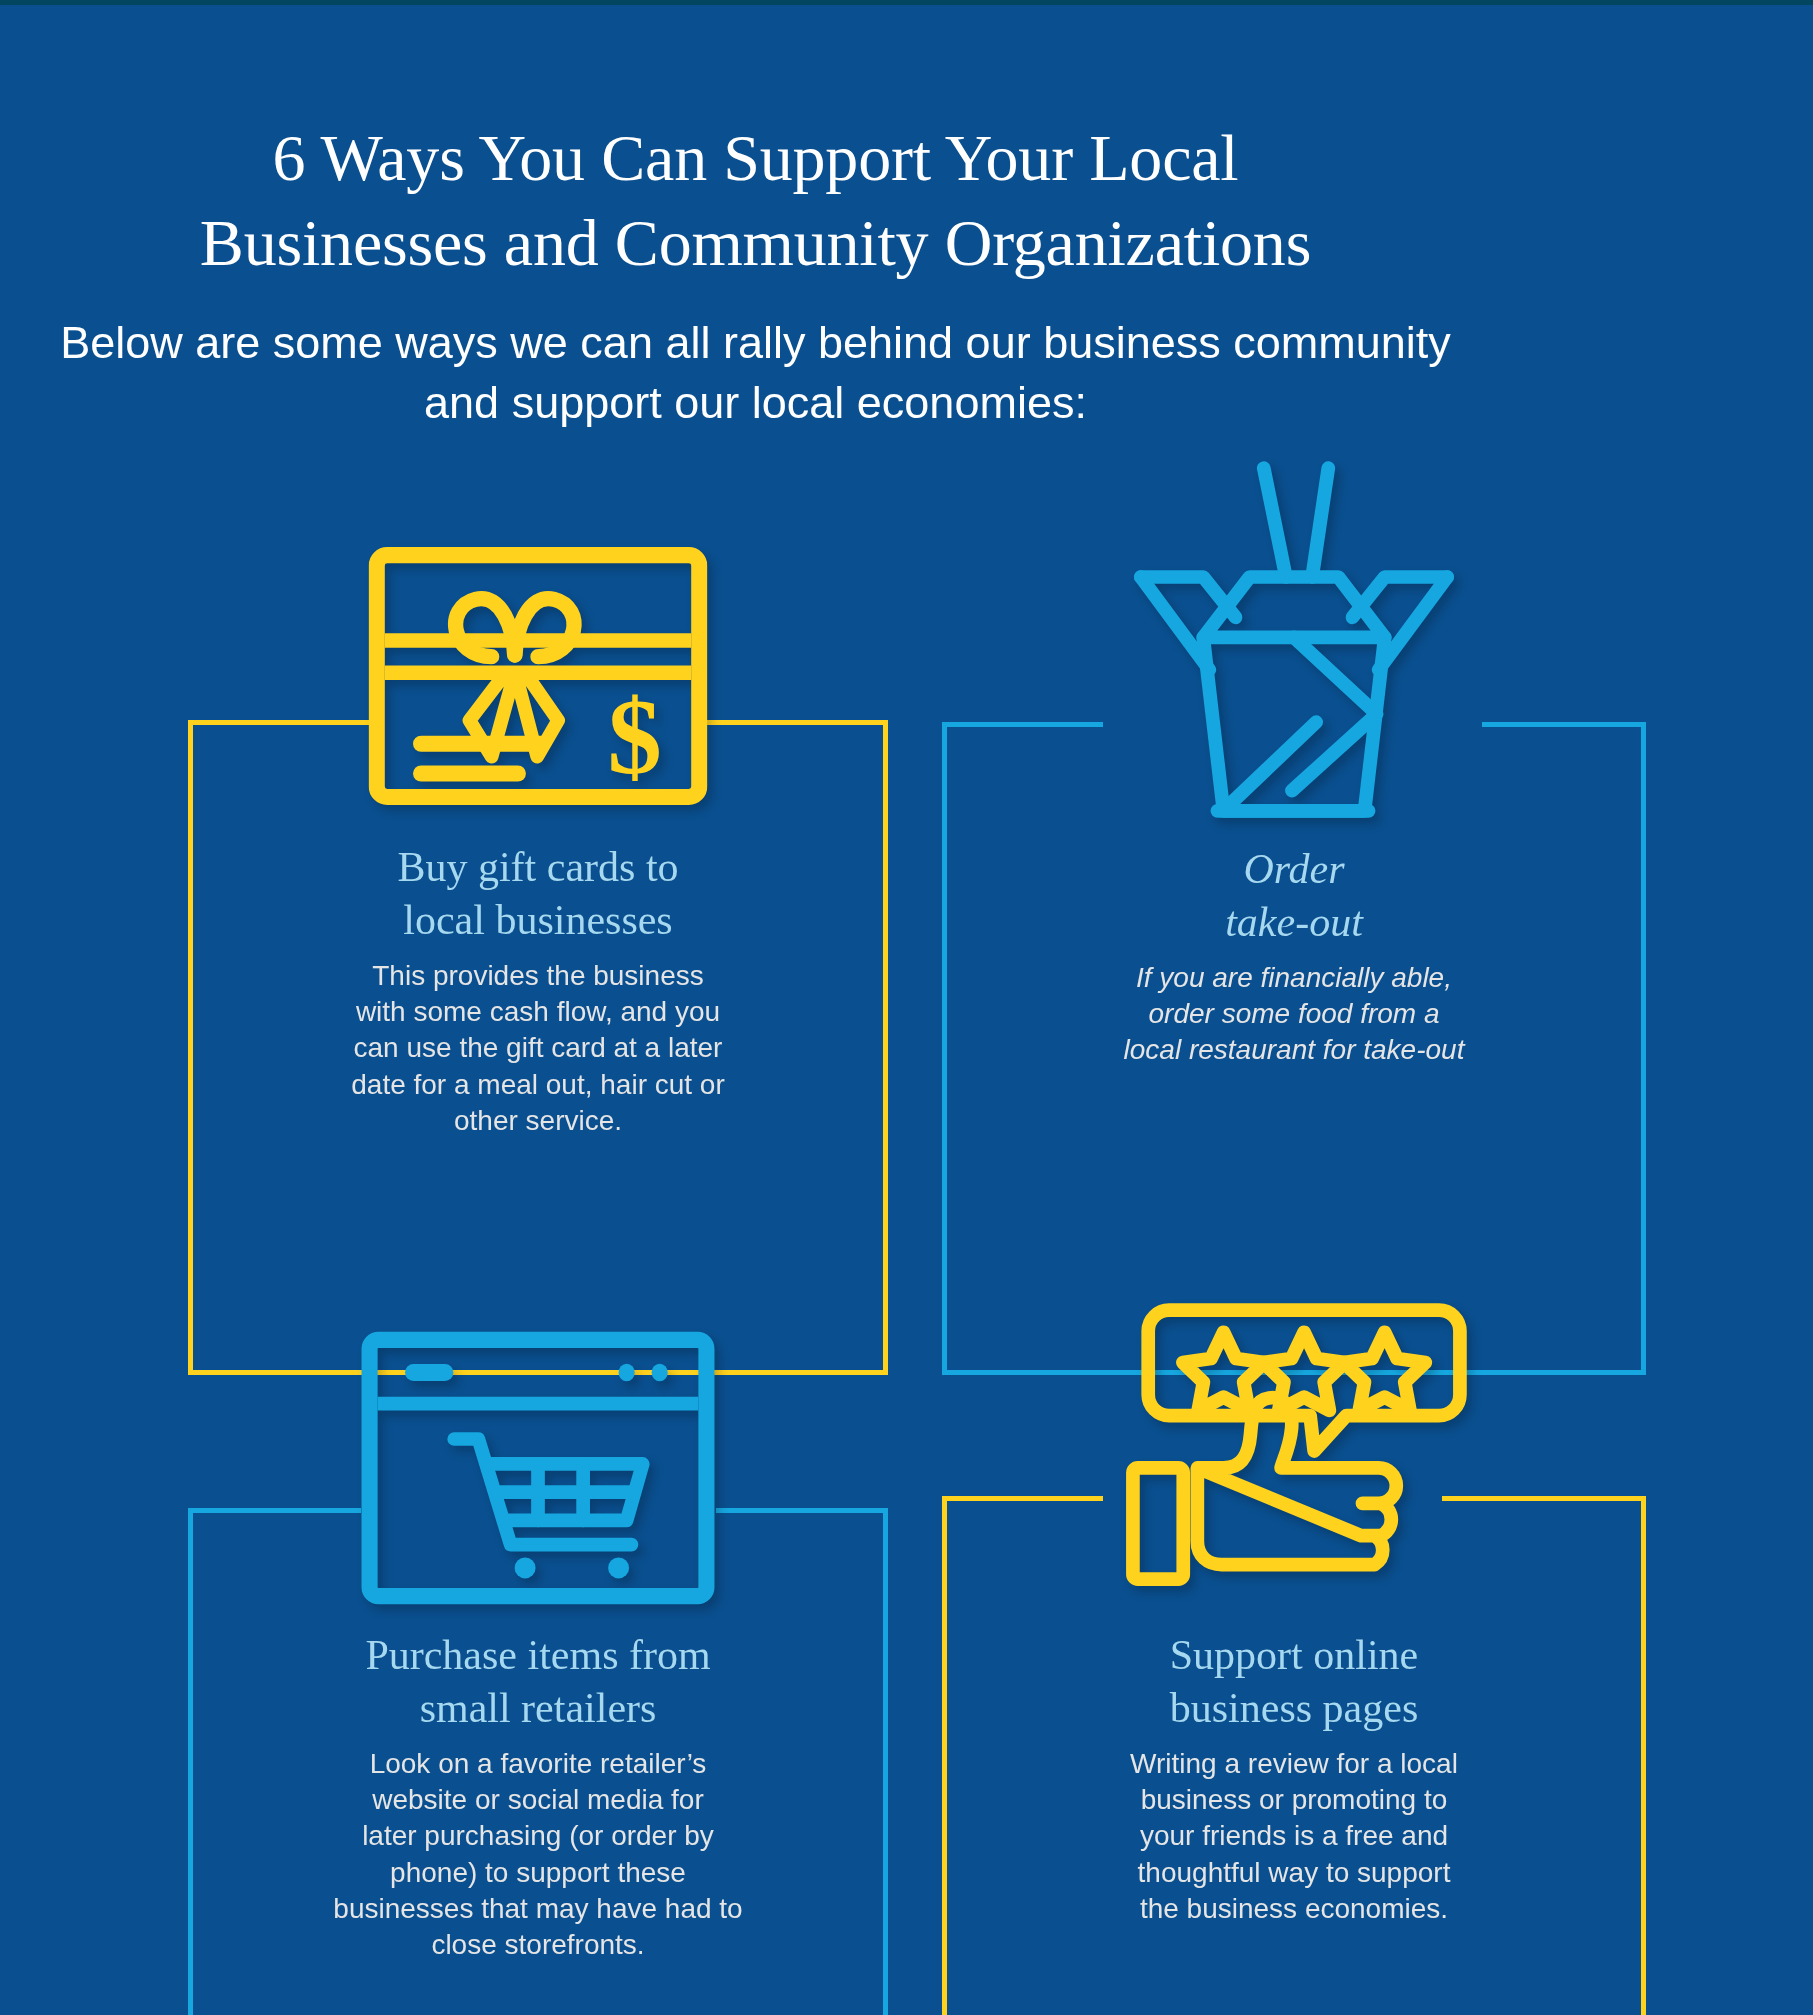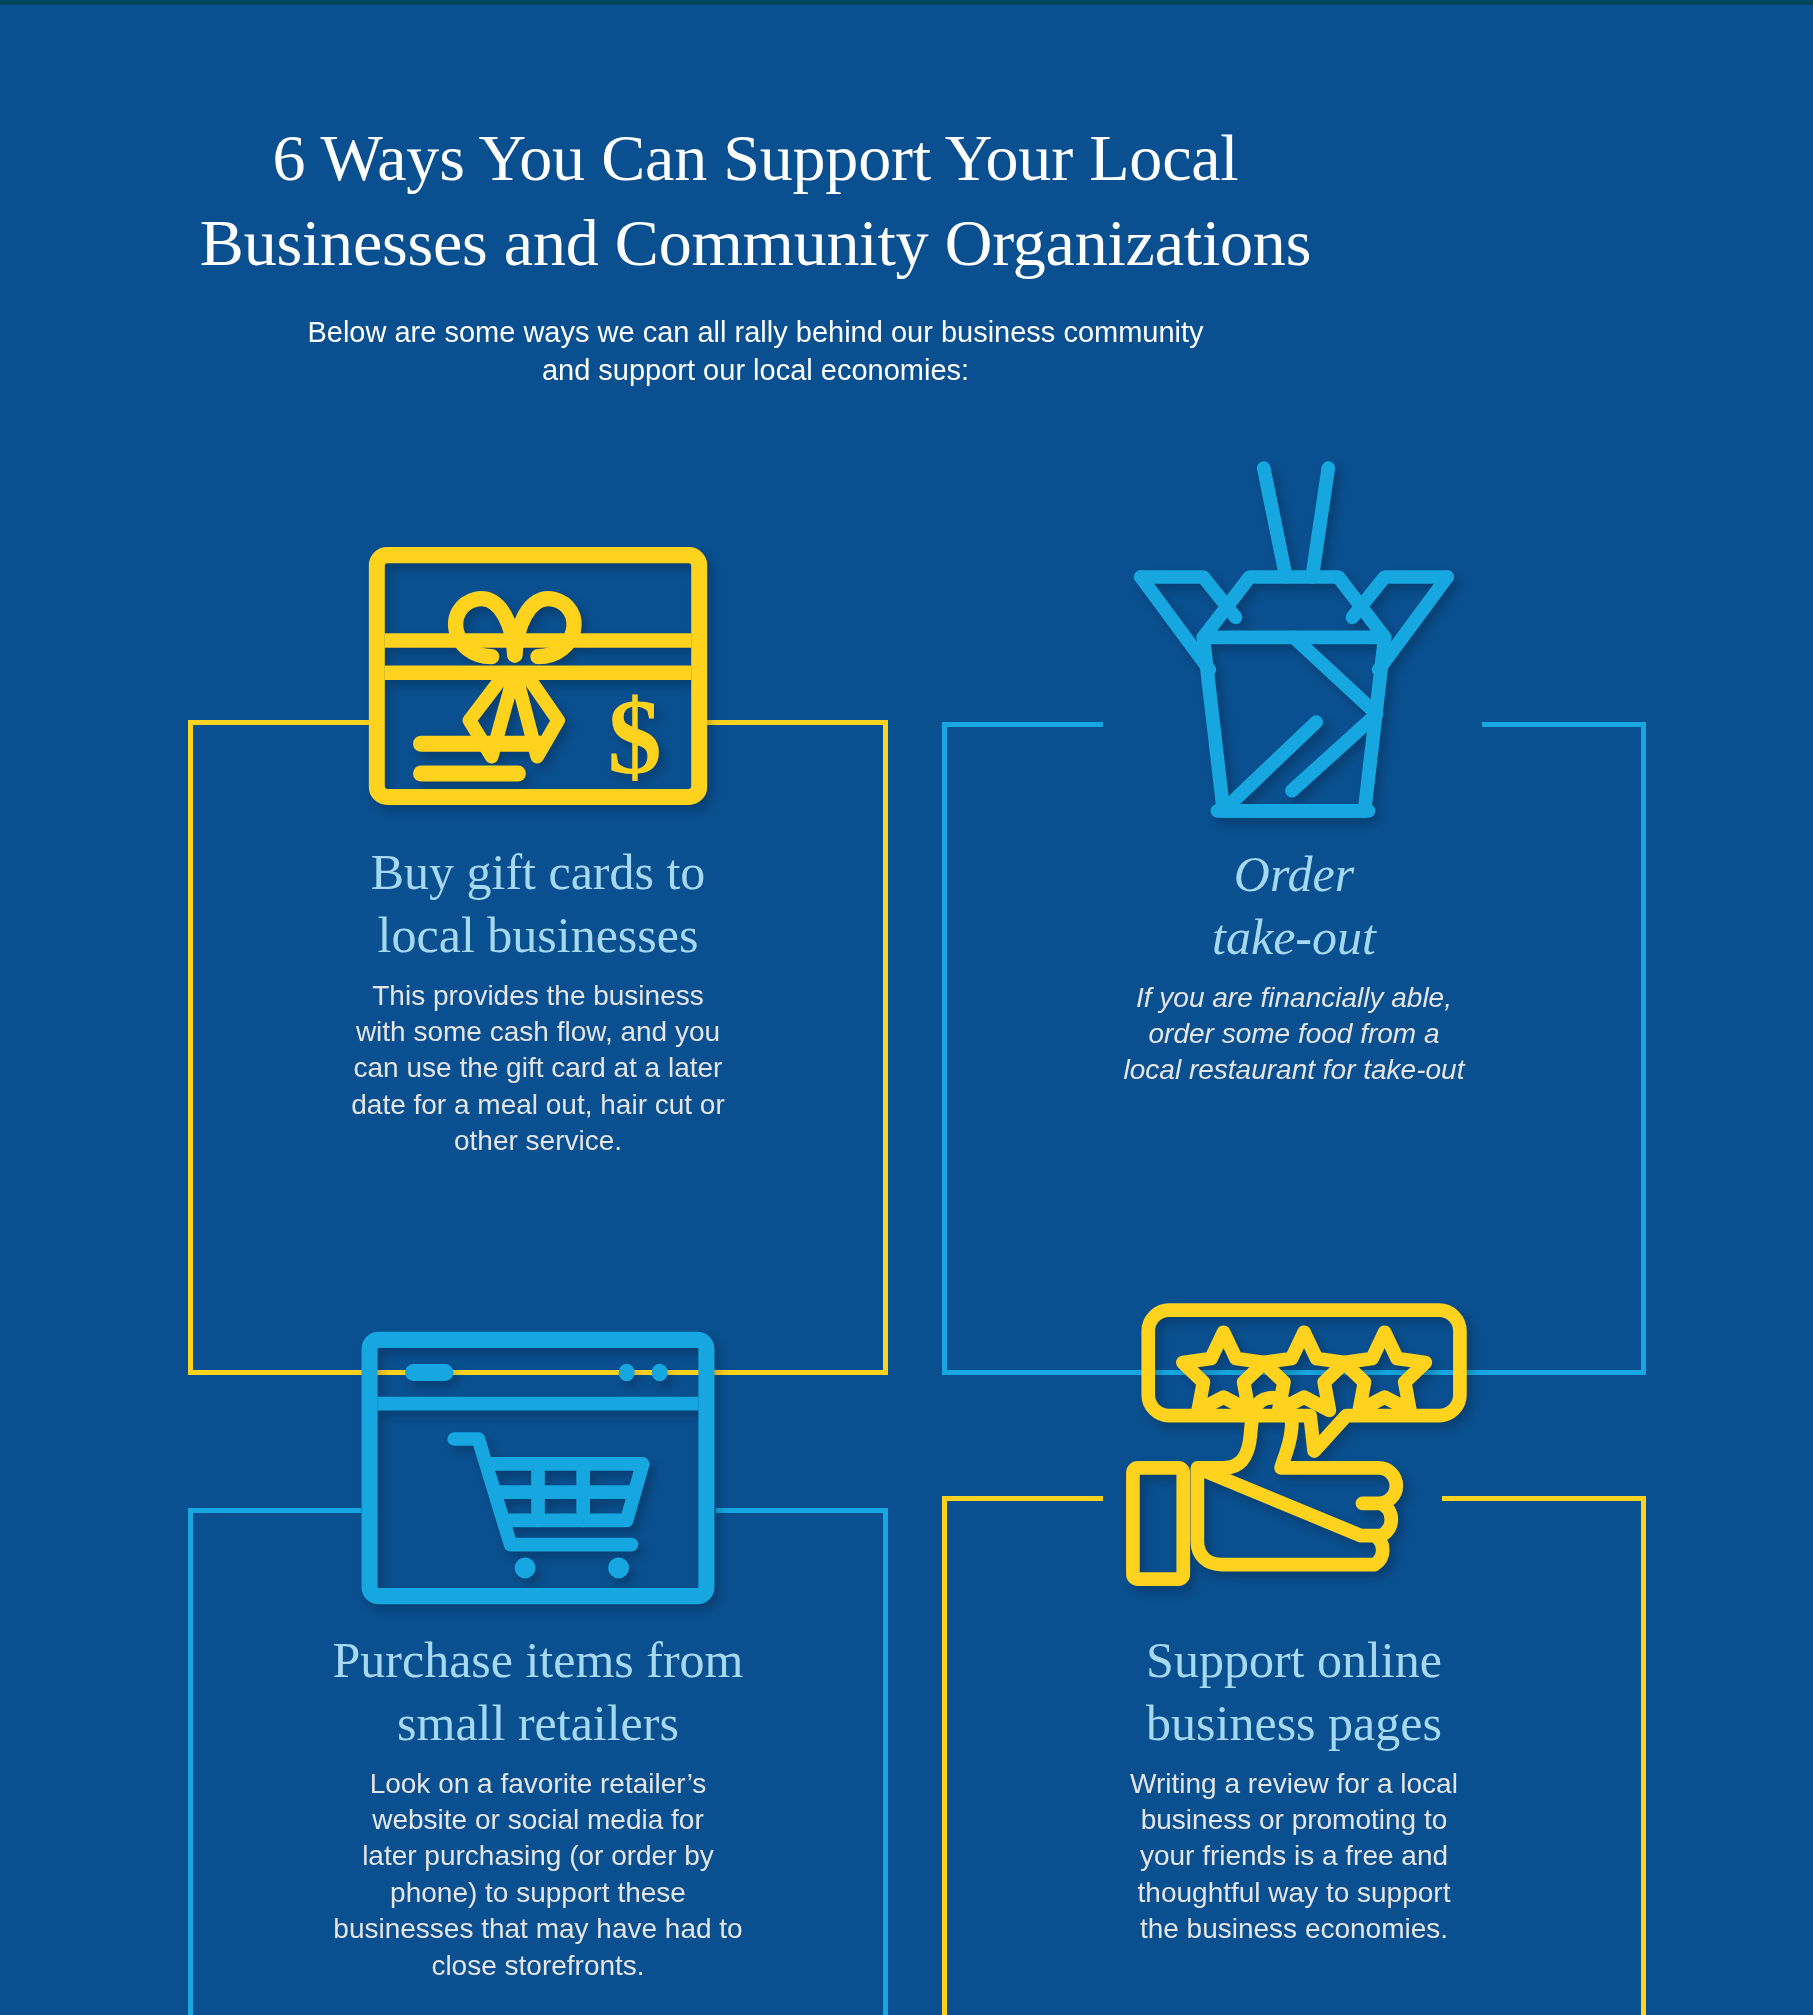--- a/index.html
+++ b/index.html
@@ -26,21 +26,21 @@
     color:#ffffff;
     font-size:66px;
     line-height:1.28;
     letter-spacing:-0.2px;
     font-weight:400;
   }
   .title .l { display:block; }
   .subtitle {
     margin-top:28px;
     color:#ffffff;
-    font-size:29px;
+    font-size:45px;
     line-height:1.32;
     font-weight:400;
   }
   .subtitle .l { display:block; }
 
   
   .grid { position:absolute; left:0; top:0; width:1814px; height:3125px; }
 
   .card { position:absolute; }
 
@@ -64,21 +64,21 @@
   }
 
   .card-body {
     position:absolute; left:0; width:100%;
     text-align:center;
     padding:0 26px;
   }
   .card-head {
     font-family:"Liberation Serif", serif;
     color:#a6d8ef;
-    font-size:50px;
+    font-size:42px;
     line-height:1.26;
     font-weight:400;
   }
   .card-head .l { display:block; }
   .card-text {
     margin-top:10.5px;
     color:#e5e5e5;
     font-size:28px;
     line-height:1.30;
     font-weight:400;

